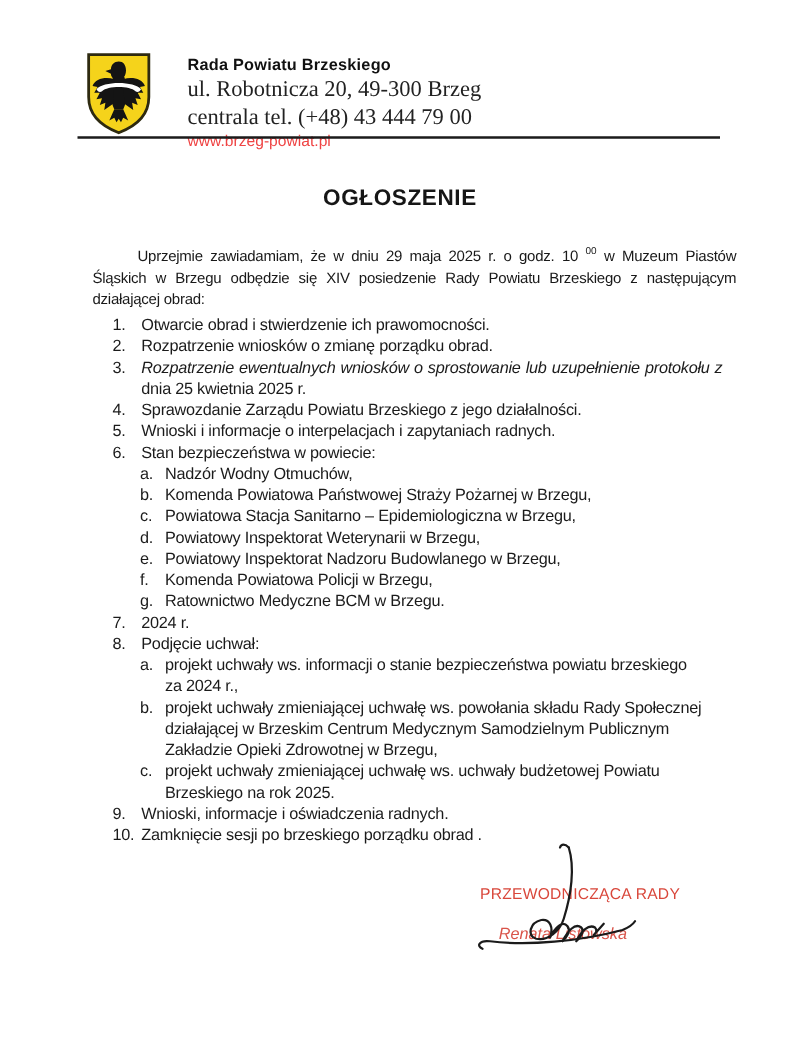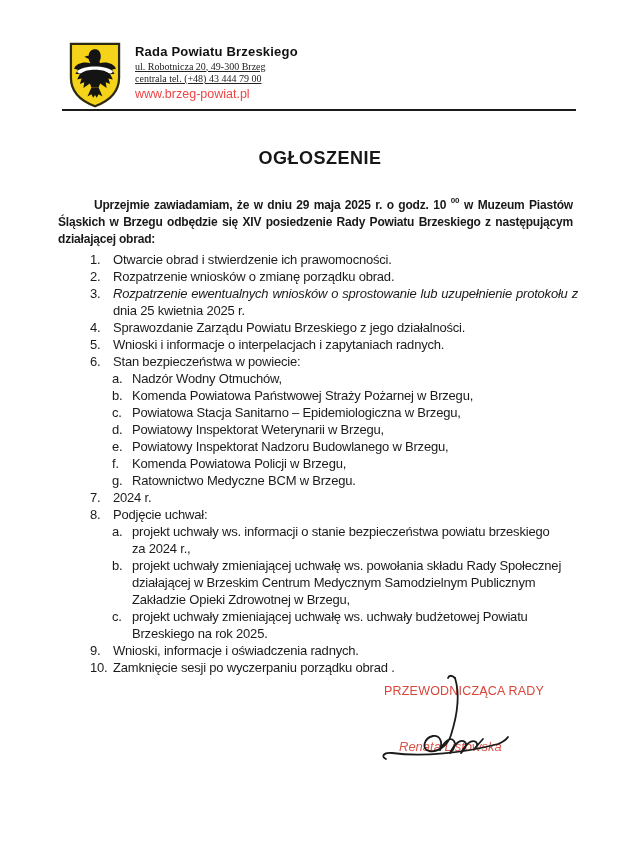--- a/index.html
+++ b/index.html
@@ -1,56 +1,56 @@
 <!DOCTYPE html>
 <html lang="pl"><head>
 <meta charset="utf-8">
 <style>
   html,body{margin:0;padding:0;background:#ffffff;}
   body{width:640px;height:848px;position:relative;overflow:hidden;
        font-family:"Liberation Sans","DejaVu Sans",sans-serif;color:#1c1c1c;}
   .page{position:absolute;inset:0;background:#ffffff;}
 
   
-  .letterhead{position:absolute;left:68px;top:42px;display:flex;align-items:flex-start;}
+  .letterhead{position:absolute;left:68px;top:42px;display:flex;align-items:flex-start;gap:15px;}
   .crest{width:54px;height:66px;flex:0 0 54px;}
   .lh-text{margin-left:13px;padding-top:2px;}
   .org-name{font-size:13px;font-weight:bold;letter-spacing:.2px;color:#111;}
-  .lh-line{font-family:"Liberation Serif","DejaVu Serif",serif;font-size:10px;
-           margin-top:1.5px;color:#222;text-decoration:underline;}
+  .lh-line{font-family:"Liberation Serif","DejaVu Serif",serif;font-size:18px;
+           margin-top:1.5px;color:#222;}
   .lh-link{font-family:Liberation Sans, sans-serif;font-size:12.5px;
            margin-top:1.5px;color:#ef4444;text-decoration:none;display:inline-block;}
   .rule{position:absolute;left:62px;top:109px;width:514px;height:2px;background:#1b1b1b;}
 
   
   .title{position:absolute;left:0;right:0;top:148px;margin:0;text-align:center;
          font-size:18px;font-weight:bold;letter-spacing:.5px;color:#161616;}
 
   
-  .intro{position:absolute;left:58px;top:193px;width:515px;margin:0;
-         font-size:12px;font-weight:bold;line-height:17px;letter-spacing:-.2px;color:#191919;}
+  .intro{position:absolute;left:74px;top:193px;width:515px;margin:0;
+         font-size:12px;font-weight:normal;line-height:17px;letter-spacing:-.2px;color:#191919;}
   .iline{display:block;}
   .ijust{white-space:nowrap;text-align:justify;text-align-last:justify;}
   .indent{text-indent:36px;}
   sup.sup{font-size:8px;position:relative;top:-1px;letter-spacing:0;}
 
   
   .agenda{position:absolute;left:62px;top:251px;width:516px;
           font-size:13px;line-height:17px;letter-spacing:-.2px;color:#1b1b1b;}
   .row{display:flex;align-items:flex-start;}
   .row.main{padding-left:28px;}
   .row.sub{padding-left:50px;}
   .num{flex:0 0 23px;}
   .subnum{flex:0 0 20px;}
   .txt{flex:1 1 auto;min-width:0;}
   .line{display:block;}
   .jline{white-space:nowrap;text-align:justify;text-align-last:justify;font-style:italic;}
 
   
-  .stamp-role{position:absolute;left:384px;top:684px;font-size:12.5px;letter-spacing:.2px;
+  .stamp-role{position:absolute;left:384px;top:708px;font-size:12.5px;letter-spacing:.2px;
               color:#d9473b;font-weight:normal;}
   .stamp-name{position:absolute;left:399px;top:739px;font-size:13px;font-style:italic;
               color:#d9544a;}
   .sig{position:absolute;left:372px;top:672px;width:150px;height:95px;}
 </style>
 </head>
 <body>
 
 <div class="page">
 
@@ -180,21 +180,21 @@
       </span>
     </div>
 
     <div class="row main">
       <span class="num">9.</span>
       <span class="txt">Wnioski, informacje i oświadczenia radnych.</span>
     </div>
 
     <div class="row main">
       <span class="num">10.</span>
-      <span class="txt">Zamknięcie sesji po wyczerpaniu porządku obrad .</span>
+      <span class="txt">Zamknięcie sesji po brzeskiego porządku obrad .</span>
     </div>
 
   </div>
 
   <div class="stamp-role">PRZEWODNICZĄCA RADY</div>
   <div class="stamp-name">Renata Listowska</div>
   <svg class="sig" viewBox="0 0 150 95" aria-hidden="true">
     <g fill="none" stroke="#1b1b1b" stroke-width="1.8" stroke-linecap="round" stroke-linejoin="round">
       <path d="M83,6 C80,3 77,3 76,6"></path>
       <path d="M83,6 C88,22 85,44 79,63 C76,73 66,81 57,79 C49,77 52,66 61,64 C68,63 71,70 68,78 C72,70 78,64 82,69 C85,73 81,78 78,81 C82,73 88,66 93,70 C96,73 92,78 89,81 C93,73 99,67 104,70 C106,72 105,75 103,76 L111,67"></path>

